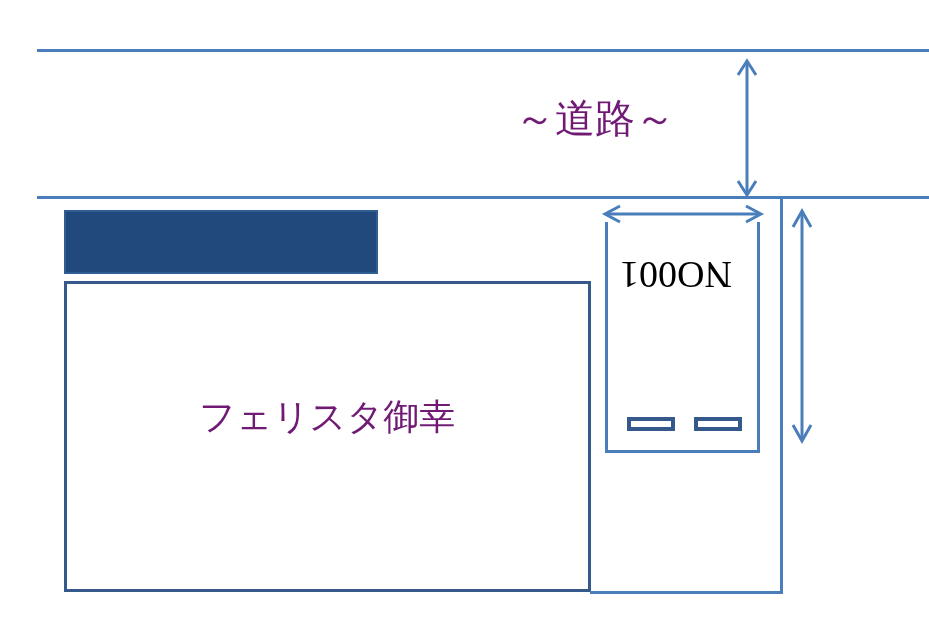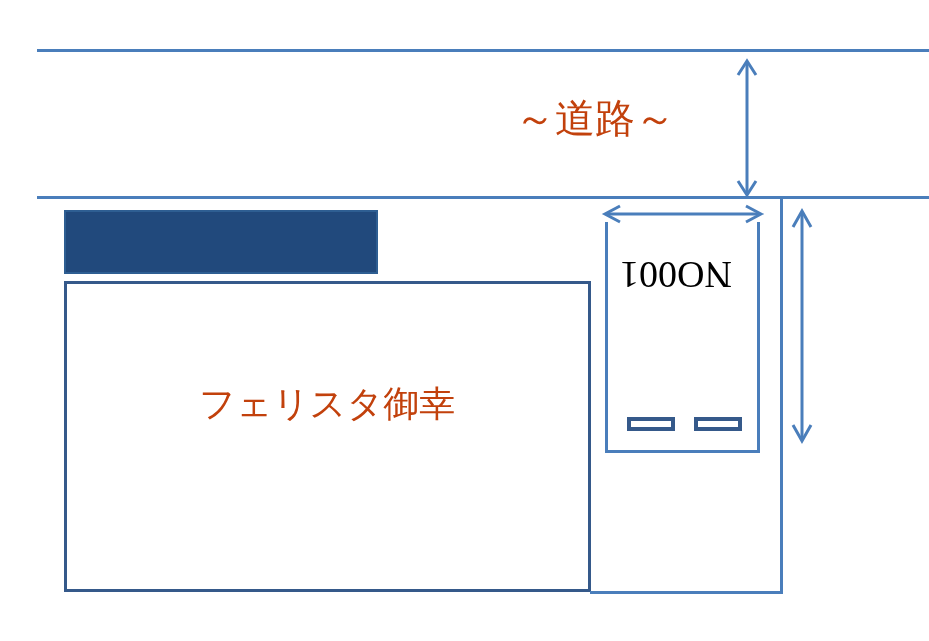--- a/index.html
+++ b/index.html
@@ -30,21 +30,21 @@
     width: 0;
     border-left-style: solid;
   }
   .rect {
     position: absolute;
     box-sizing: border-box;
   }
   .label {
     position: absolute;
     white-space: nowrap;
-    color: #c2410c;
+    color: #701a75;
     line-height: 1;
   }
 
   
   .road-line {
     border-top-width: 3px;
     border-top-color: #4A7EBB;
   }
   #road-top-line  { left: 37px;  top: 49px;  width: 892px; }
   #road-bottom-line { left: 37px; top: 196px; width: 892px; }
@@ -63,21 +63,21 @@
   #building-box {
     left: 64px;
     top: 281px;
     width: 527px;
     height: 311px;
     border: 3px solid #35598A;
     background: #ffffff;
   }
   #building-label {
     left: 199px;
-    top: 386px;
+    top: 399px;
     font-size: 36px;
     font-family: "DejaVu Sans", "Liberation Sans", sans-serif;
     letter-spacing: 0px;
   }
 
   
   #entrance-bar {
     left: 64px;
     top: 210px;
     width: 314px;

